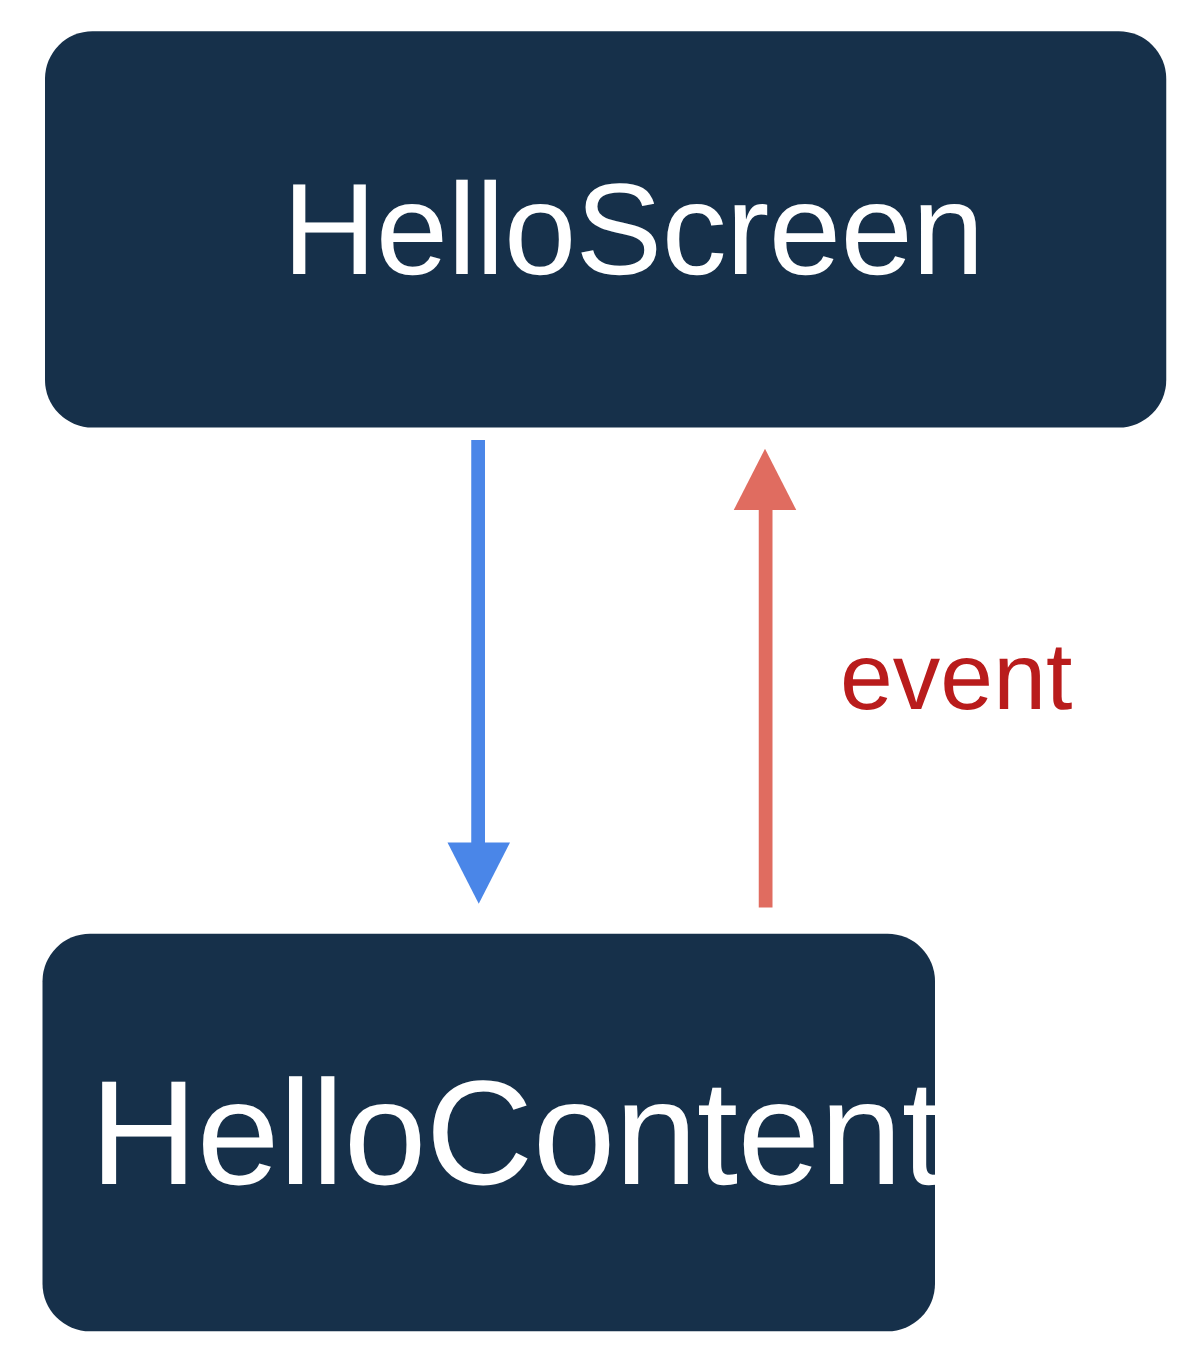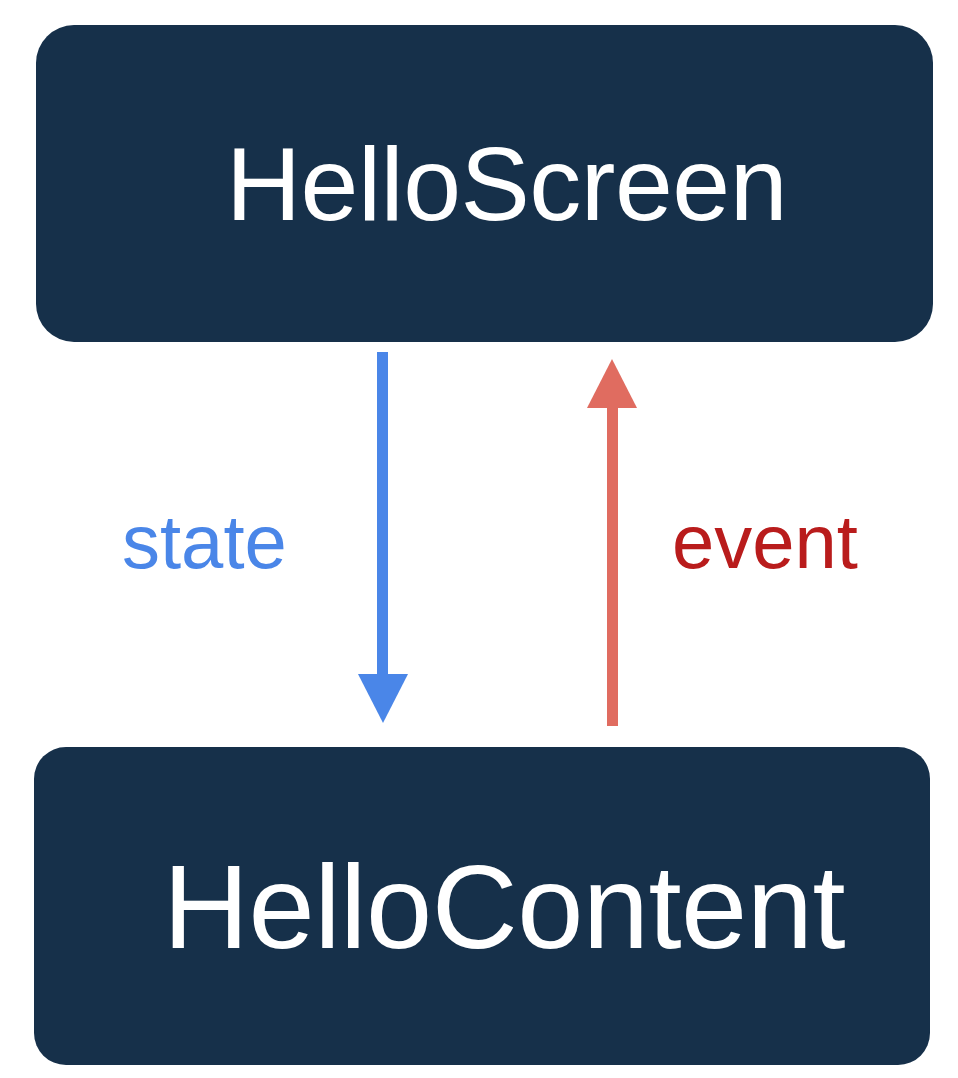--- a/index.html
+++ b/index.html
@@ -45,23 +45,22 @@
     width: 897px;
     height: 317px;
   }
   #node-screen .node-label {
     font-size: 104px;
   }
 
   #node-content {
     left: 34px;
     top: 747px;
-    width: 896px;
+    width: 714px;
     height: 318px;
-    border-radius: 32px;
   }
   #node-content .node-label {
     font-size: 119px;
   }
 
   
   .arrow-svg {
     position: absolute;
     overflow: visible;
   }
@@ -114,21 +113,20 @@
     </g>
   </svg>
 
   <svg class="arrow-svg" id="arrow-event-svg" viewBox="0 0 92 378">
     <g>
       <polygon points="46,7 71,56 21,56" fill="#e06c60"></polygon>
       <rect x="41" y="52" width="11" height="322" fill="#e06c60"></rect>
     </g>
   </svg>
 
-  <div class="edge-label" id="label-state">state</div>
 
   <div class="edge-label" id="label-event">event</div>
 
   <div class="node" id="node-content">
     <span class="node-label">HelloContent</span>
   </div>
 
 </div>
 
 </body></html>

